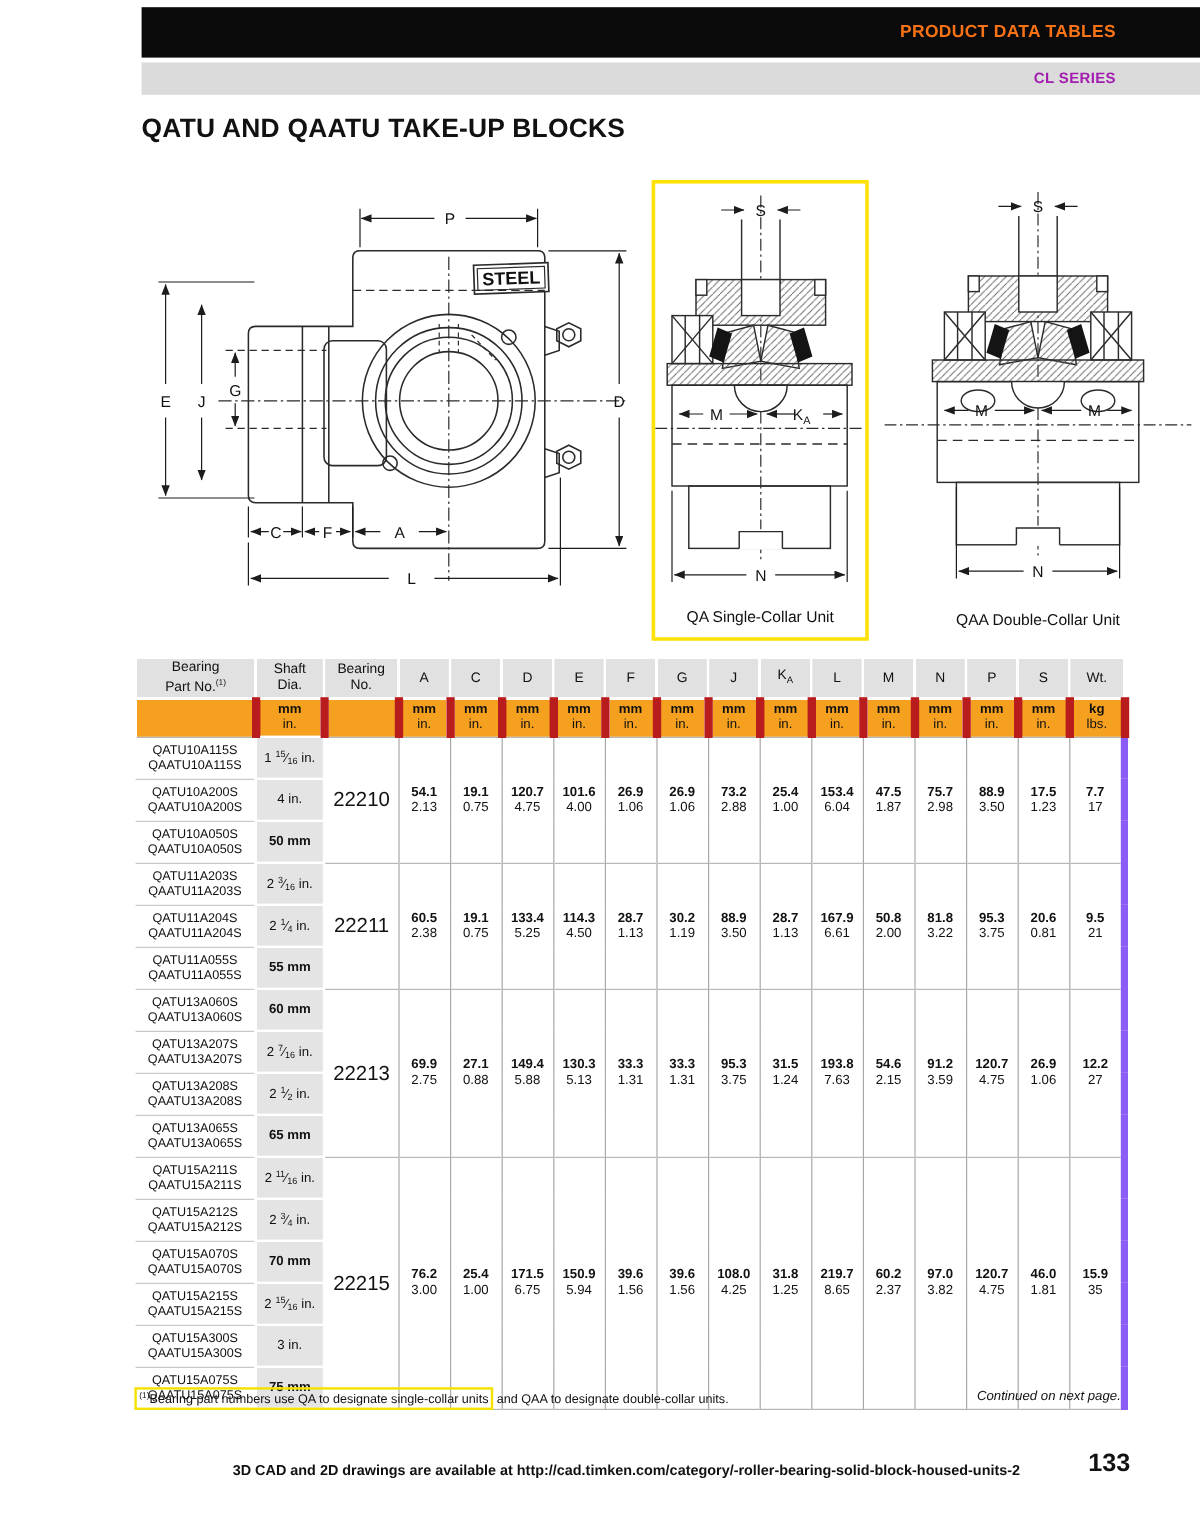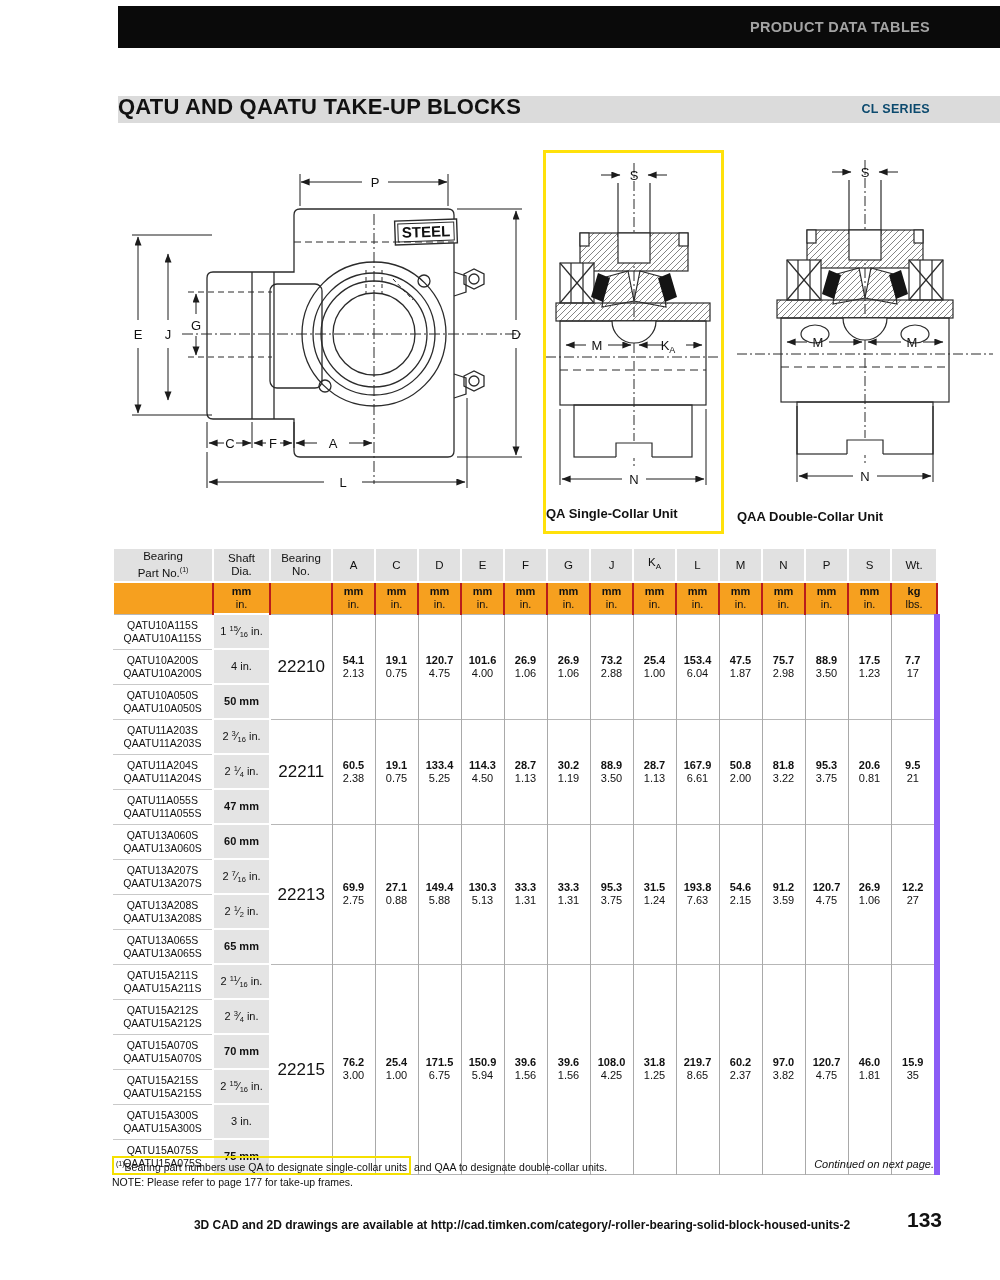--- a/index.html
+++ b/index.html
@@ -1,41 +1,41 @@
 <!DOCTYPE html>
 <html><head>
 <meta charset="utf-8">
 <style>
   html,body{margin:0;padding:0;background:#ffffff;}
   body{width:1000px;height:1280px;position:relative;font-family:"Liberation Sans",sans-serif;color:#111;overflow:hidden;}
   .abs{position:absolute;}
 
   
-  .black-bar{left:118px;right:0;top:6px;height:42px;background:#0a0a0a;color:#a3a3a3;
+  .black-bar{left:118px;right:0;top:6px;height:42px;background:#0a0a0a;color:#f97316;
     font-size:14.5px;font-weight:bold;line-height:42px;text-align:right;padding-right:70px;letter-spacing:.3px;}
-  .gray-bar{left:118px;right:0;top:52px;height:27px;background:#dbdbdb;color:#0c4a6e;
-    font-size:12.5px;font-weight:bold;line-height:27px;text-align:right;padding-right:70px;letter-spacing:.3px;margin-top:44px;}
+  .gray-bar{left:118px;right:0;top:52px;height:27px;background:#dbdbdb;color:#a21caf;
+    font-size:12.5px;font-weight:bold;line-height:27px;text-align:right;padding-right:70px;letter-spacing:.3px;}
   .page-title{left:118px;top:94px;font-size:22px;font-weight:bold;letter-spacing:.2px;}
 
   
   .diag{left:0;top:0;}
   svg text{font-family:"Liberation Sans",sans-serif;fill:#111;}
   .dimtxt{font-size:13px;}
   .yellow-box{left:543px;top:150px;width:181px;height:384px;border:3px solid #ffe10a;box-sizing:border-box;}
-  .qa-caption{position:absolute;left:0;right:0;bottom:10px;font-size:13px;font-weight:bold;margin-top:23px;}
+  .qa-caption{position:absolute;left:0;right:0;bottom:10px;text-align:center;font-size:13px;font-weight:normal;margin-top:23px;}
   .qaa-wrap{left:737px;top:150px;width:256px;height:384px;}
 
   
   .tbl-wrap{left:112px;top:547px;width:824px;}
   table.t{border-collapse:collapse;table-layout:fixed;width:824px;border-bottom:1px solid #b4b4b4;}
   table.t th,table.t td{padding:0;text-align:center;vertical-align:middle;overflow:hidden;}
   thead th{background:#e1e1e1;border:2px solid #ffffff;font-weight:normal;font-size:11.5px;height:32px;line-height:13px;}
   thead th sup{font-size:7px;}
   thead th sub{font-size:8px;}
-  tr.units td{background:#f6a01f;border-left:2px solid #fff;border-right:2px solid #b91c1c;height:30px;font-size:11px;line-height:13px;}
+  tr.units td{background:#f6a01f;border-left:2px solid #fff;border-right:7px solid #b91c1c;height:30px;font-size:11px;line-height:13px;}
   tbody td{height:33px;font-size:11px;line-height:13px;}
   td.pn{background:#fff;border-bottom:1px solid #c9c9c9;font-size:10.5px;line-height:12.5px;}
   td.sd{background:#e4e4e4;border:2px solid #ffffff;font-size:11px;}
   td.sd.mmv{font-weight:bold;}
   td.vc{border-left:1px solid #a9a9a9;}
   td.vc:last-child{border-right:6px solid #8b5cf6;}
   td.bn{border-left:1px solid #a9a9a9;font-size:17px;}
   tr.gstart td.vc, tr.gstart td.bn, tr.gstart td.pn{border-top:1px solid #b7b7b7;}
   .vmm{font-weight:bold;}
   .vin{font-weight:normal;}
@@ -520,21 +520,21 @@
             <div>QATU11A204S</div>
             <div>QAATU11A204S</div>
           </td>
           <td class="sd">2 <sup class="fr">1</sup>⁄<sub class="fr">4</sub> in.</td>
         </tr>
         <tr>
           <td class="pn">
             <div>QATU11A055S</div>
             <div>QAATU11A055S</div>
           </td>
-          <td class="sd mmv">47 mm</td>
+          <td class="sd mmv">55 mm</td>
         </tr>
         <tr class="gstart">
           <td class="pn">
             <div>QATU13A060S</div>
             <div>QAATU13A060S</div>
           </td>
           <td class="sd mmv">60 mm</td>
           <td class="bn" rowspan="4">22213</td>
           <td class="vc" rowspan="4">
             <div class="vmm">69.9</div>
@@ -712,17 +712,16 @@
             <div>QAATU15A075S</div>
           </td>
           <td class="sd mmv">75 mm</td>
         </tr>
       </tbody>
 </table>
 </div>
 
 <div class="abs fnotes">
   <div><span class="hl"><sup>(1)</sup><span>Bearing part numbers use QA to designate single-collar units</span></span><span> and QAA to designate double-collar units.</span></div>
-  <div>NOTE: Please refer to page 177 for take-up frames.</div>
 </div>
 <div class="abs continued">Continued on next page.</div>
 <div class="abs cad-line">3D CAD and 2D drawings are available at http://cad.timken.com/category/-roller-bearing-solid-block-housed-units-2</div>
 <div class="abs pageno">133</div>
 
 </body></html>

